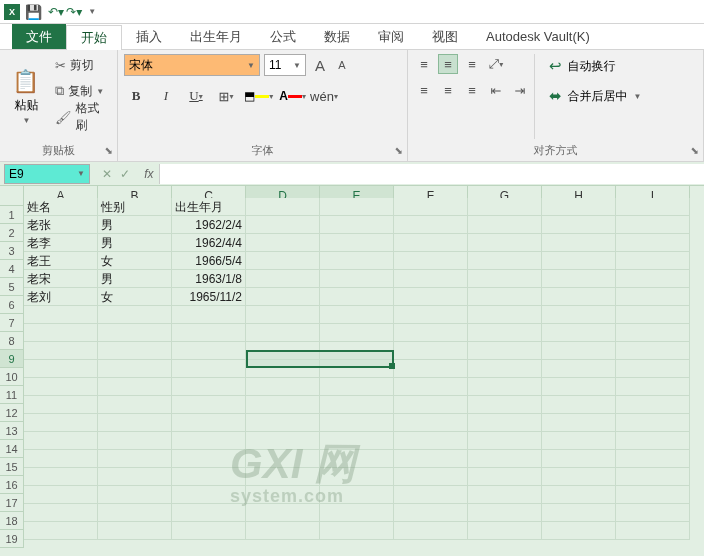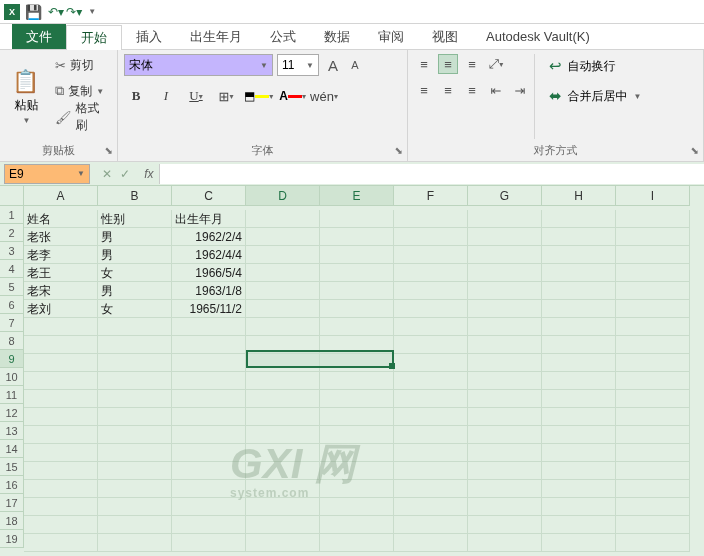--- a/index.html
+++ b/index.html
@@ -25,65 +25,65 @@
 .group-label { height: 18px; text-align: center; color: #666; font-size: 11px; position: relative; }
 .group-label .launcher { position: absolute; right: 4px; top: 2px; color: #777; font-size: 10px; }
 
 .big-btn { display: flex; flex-direction: column; align-items: center; justify-content: center; width: 44px; gap: 2px; }
 .big-btn .ico { font-size: 22px; color: #d19b3f; }
 .small-btns { display: flex; flex-direction: column; gap: 4px; }
 .small-btn { display: flex; align-items: center; gap: 4px; height: 22px; padding: 0 4px; color: #333; }
 .small-btn .ico { font-size: 13px; color: #666; }
 
 .font-group .row1 { display: flex; gap: 4px; margin-bottom: 4px; }
-.font-name { width: 149px; height: 22px; border: 1px solid #ababab; background: #c4b5fd; display: flex; align-items: center; padding: 8px 4px; justify-content: space-between; }
+.font-name { width: 136px; height: 22px; border: 1px solid #ababab; background: #fdba74; display: flex; align-items: center; padding: 8px 4px; justify-content: space-between; }
 .font-size { width: 42px; height: 22px; border: 1px solid #ababab; background: #fff; display: flex; align-items: center; padding: 0 4px; justify-content: space-between; }
 .font-grow { display: flex; gap: 2px; }
 .font-grow span { width: 20px; height: 22px; border: 0; display: inline-flex; align-items: center; justify-content: center; color: #555; }
 .font-group .row2 { display: flex; gap: 6px; align-items: center; }
 .fbtn { width: 24px; height: 24px; display: inline-flex; align-items: center; justify-content: center; color: #444; font-size: 13px; }
 .fbtn.bold { font-weight: bold; font-family: "Times New Roman"; }
 .fbtn.italic { font-style: italic; font-family: "Times New Roman"; }
 .fbtn.uline { text-decoration: underline; font-family: "Times New Roman"; }
 .color-pick { display: inline-flex; align-items: center; }
 .color-pick .bar { height: 3px; width: 14px; display: block; }
 
 .align-group .arow { display: flex; gap: 4px; margin-bottom: 6px; }
 .abtn { width: 20px; height: 20px; display: inline-flex; align-items: center; justify-content: center; color: #555; font-size: 13px; }
 .abtn.sel { background: #c8e0cf; border: 1px solid #8ab998; }
 .wrap-merge { display: flex; flex-direction: column; gap: 6px; padding-left: 8px; border-left: 1px solid #d4d4d4; }
 .wm-btn { display: flex; align-items: center; gap: 6px; height: 24px; padding: 0 6px; }
 .wm-btn .ico { font-size: 15px; color: #217346; }
 
 
 .formula-bar { height: 24px; background: #e2efe3; display: flex; align-items: center; border-bottom: 1px solid #bcd4be; }
-.name-box { width: 86px; height: 20px; background: #fdba74; border: 1px solid #ababab; margin: 12px 4px; padding: 0 4px; display: flex; align-items: center; justify-content: space-between; }
+.name-box { width: 86px; height: 20px; background: #5eead4; border: 1px solid #ababab; margin: 12px 4px; padding: 0 4px; display: flex; align-items: center; justify-content: space-between; }
 .fx-btns { display: flex; gap: 8px; padding: 0 8px; color: #8aa58d; }
 .fx-label { font-style: italic; color: #666; padding: 0 6px; }
 .formula-input { flex: 1; height: 20px; background: #fff; border-left: 1px solid #ccc; }
 
 
 .grid-wrap { position: relative; background: #e2efe3; height: 370px; }
 .corner { position: absolute; left: 0; top: 0; width: 24px; height: 20px; background: #e2efe3; border-right: 1px solid #bcd4be; border-bottom: 1px solid #bcd4be; }
 .col-headers { position: absolute; left: 24px; top: 0; height: 20px; display: flex; }
 .col-h { width: 74px; height: 20px; border-right: 1px solid #bcd4be; border-bottom: 1px solid #bcd4be; text-align: center; line-height: 20px; color: #333; background: #e2efe3; }
 .col-h.sel { color: #217346; background: #d0e4d2; }
 .row-headers { position: absolute; left: 0; top: 20px; width: 24px; }
 .row-h { height: 18px; border-right: 1px solid #bcd4be; border-bottom: 1px solid #bcd4be; text-align: center; line-height: 18px; color: #555; background: #e2efe3; font-size: 11px; }
 .row-h.sel { color: #217346; background: #d0e4d2; }
-.cells { position: absolute; left: 24px; top: 24px; }
+.cells { position: absolute; left: 24px; top: 12px; }
 .cell-row { display: flex; }
 .cell { width: 74px; height: 18px; border-right: 1px solid #c9dccb; border-bottom: 1px solid #c9dccb; padding: 0 3px; line-height: 18px; color: #222; background: #e2efe3; font-size: 12px; overflow: hidden; white-space: nowrap; }
 .cell.r { text-align: right; }
 .selection { position: absolute; border: 2px solid #217346; background: rgba(198,224,206,0.5); pointer-events: none; }
 .selection .handle { position: absolute; right: -3px; bottom: -3px; width: 6px; height: 6px; background: #217346; }
 
 
 .watermark { position: absolute; left: 230px; top: 250px; color: rgba(120,150,120,0.35); font-size: 42px; font-weight: bold; font-style: italic; pointer-events: none; }
-.watermark .sub { font-size: 12px; font-style: normal; display: block; margin-top: -6px; letter-spacing: 1px; }
+.watermark .sub { font-size: 18px; font-style: normal; display: block; margin-top: -6px; letter-spacing: 1px; }
 
 .dd { font-size: 8px; color: #666; }
 </style>
 </head>
 <body>
 
 <div class="titlebar">
   <span class="icon xl-icon">X</span>
   <span class="icon save-icon">💾</span>
   <span class="undo-redo">

